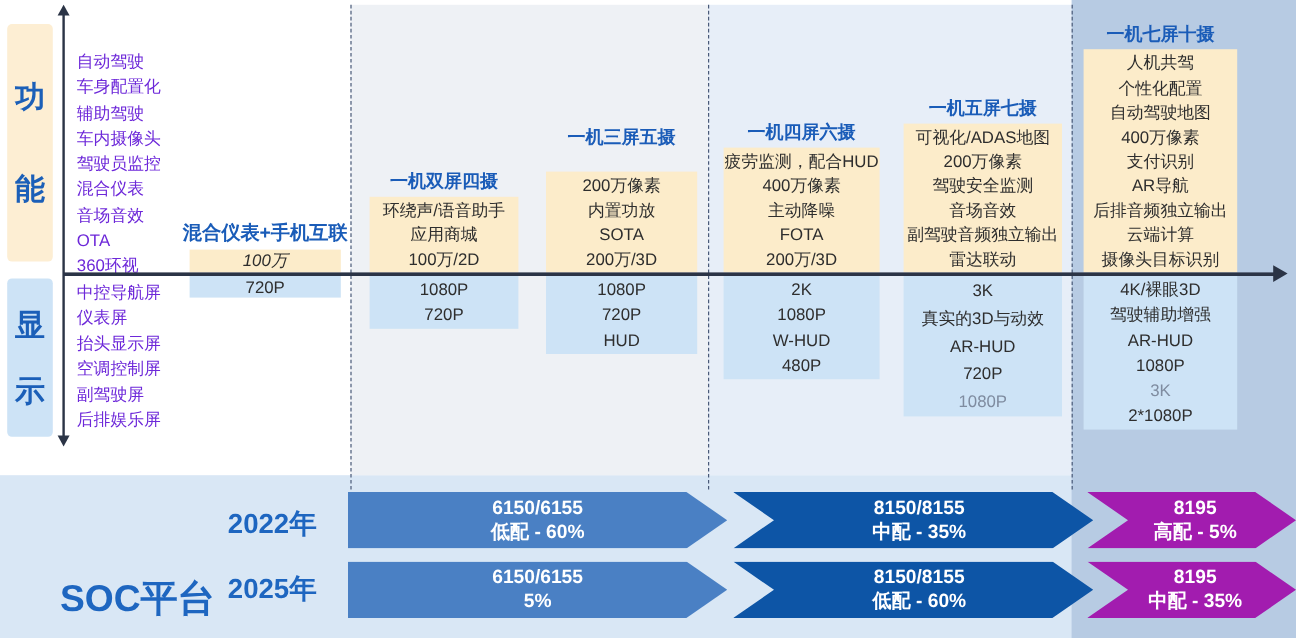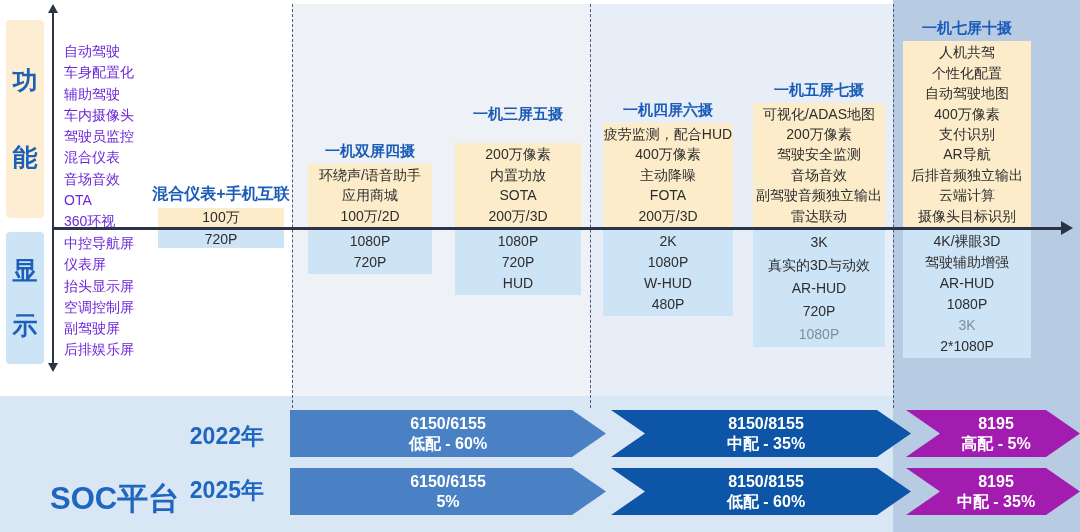--- a/index.html
+++ b/index.html
@@ -38,21 +38,21 @@
 
   
   .c1{left:158px;width:126px;} .c2{left:308px;width:124px;} .c3{left:455px;width:126px;gap:16px;}
   .c4{left:603px;width:130px;} .c5{left:753px;width:132px;} .c6{left:903px;width:128px;}
 
   .colwrap{bottom:305px;display:flex;flex-direction:column;align-items:center;justify-content:flex-end;z-index:10;}
   .col-title{color:#1a5cb8;font-weight:bold;font-size:15px;white-space:nowrap;margin-bottom:3px;}
   .c1 .col-title{font-size:16px;}
   .feature-box{background:#fcecca;width:100%;text-align:center;font-size:14px;padding:1px 0;}
   .feature-box .line{line-height:20.4px;white-space:nowrap;}
-  .c1 .feature-box .line{line-height:17px;}
+  .c1 .feature-box .line{line-height:17px;font-style:italic;}
   .disp-box{top:230px;background:#cde3f6;text-align:center;font-size:14px;padding:1px 0;z-index:10;}
   .disp-box .line{line-height:21px;white-space:nowrap;}
   .disp-box.c5 .line{line-height:23px;}
   .disp-box.c1 .line{line-height:16px;}
   .muted{color:#7f8ca0;}
 
   
   .soc-label{left:50px;top:441px;font-size:31px;font-weight:bold;color:#1e66c0;z-index:6;margin-top:37px;}
   .year{width:82px;text-align:right;font-size:23px;font-weight:bold;color:#1e66c0;z-index:6;}
   .year-1{left:182px;top:421px;} .year-2{left:182px;top:475px;}

